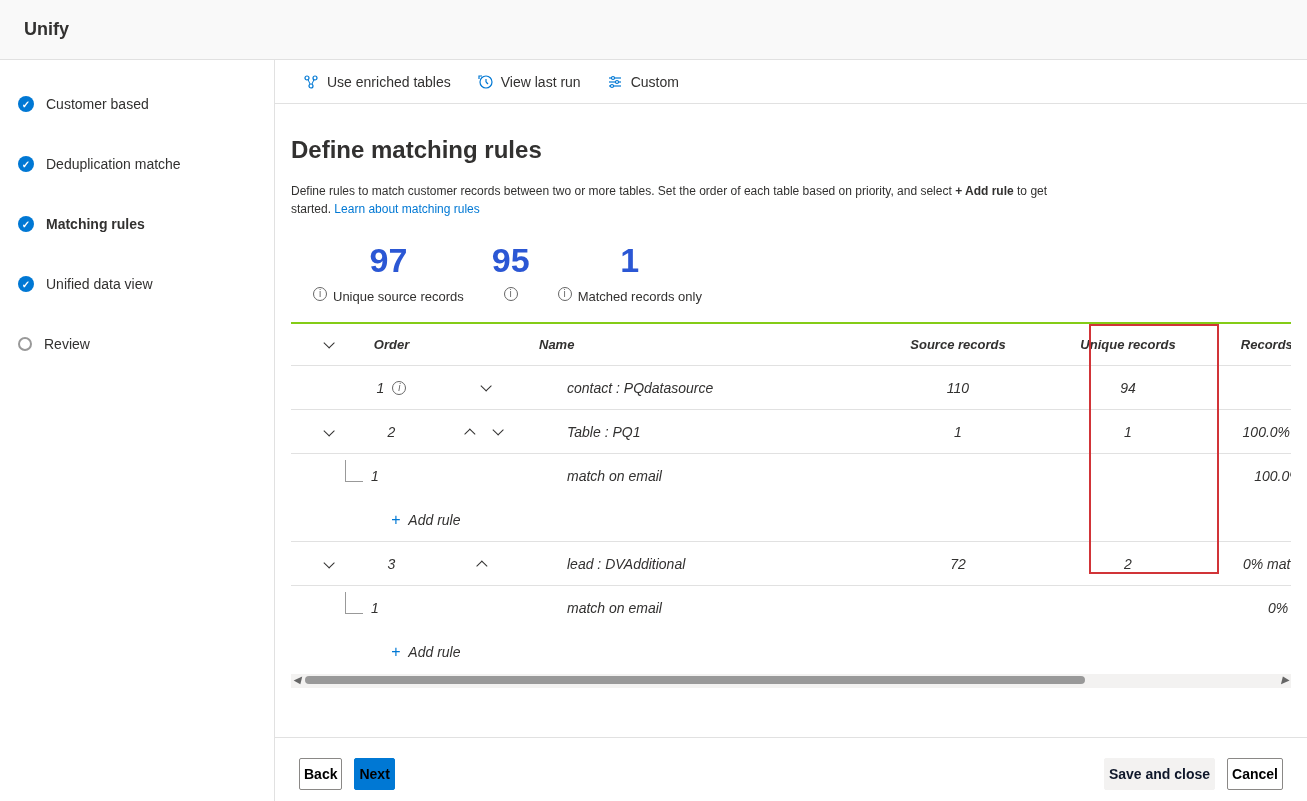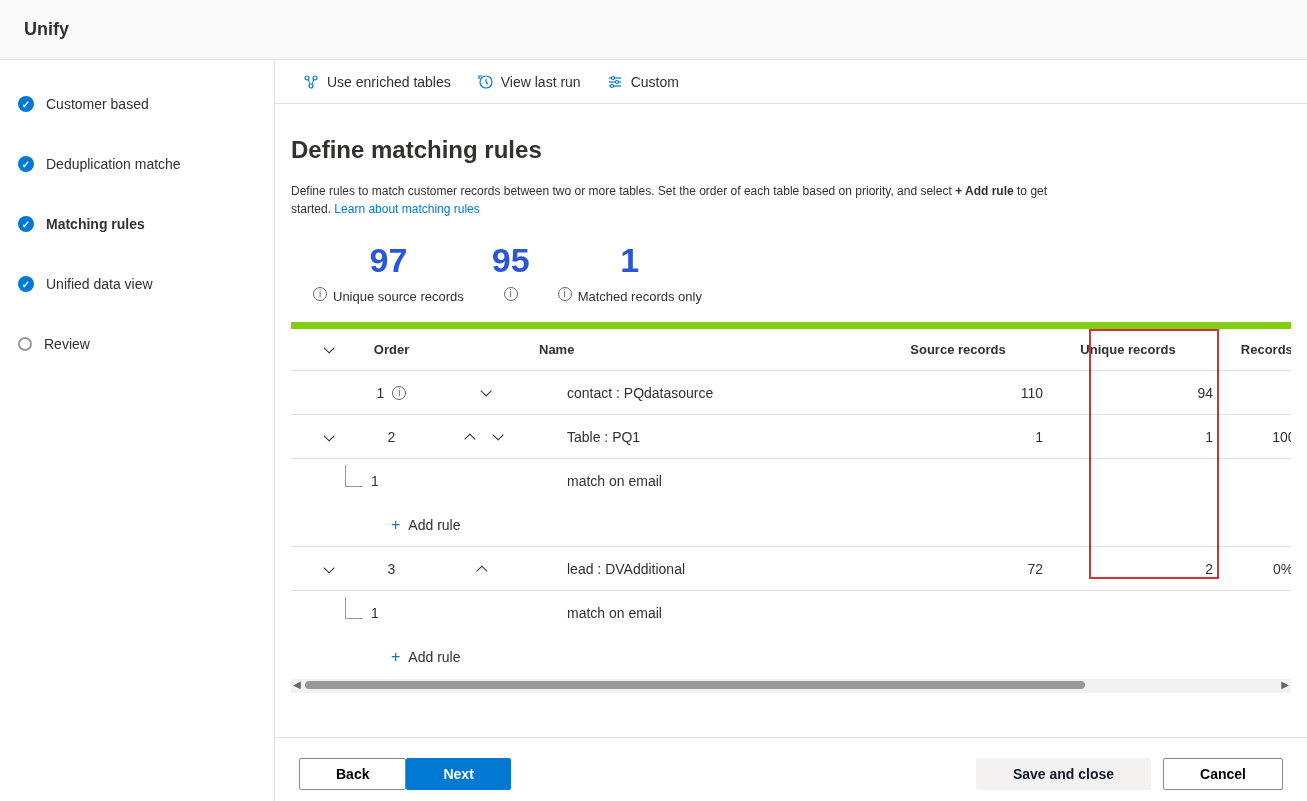--- a/index.html
+++ b/index.html
@@ -150,23 +150,24 @@
       color: #666;
       flex-shrink: 0;
     }
     .stat-label {
       font-size: 13px;
       text-align: center;
       max-width: 135px;
       line-height: 1.5;
     }
     .table-container {
-      border-top: 7px solid #84cc16;
+      border-top: 2px solid #84cc16;
       flex: 1;
       overflow-x: auto;
+      font-style: italic;
     }
     .data-table {
       min-width: 1060px;
     }
     .table-header-row {
       display: grid;
       grid-template-columns: 55px 75px 110px 1fr 170px 170px 130px;
       align-items: center;
       height: 42px;
       font-size: 13px;
@@ -190,21 +191,21 @@
       grid-template-columns: 55px 75px 110px 1fr 170px 170px 130px;
       align-items: center;
       height: 44px;
       font-size: 14px;
       padding: 0 8px;
     }
     .expand-cell { text-align: center; }
     .order-cell { text-align: center; display: flex; align-items: center; justify-content: center; gap: 8px;}
     .arrows-cell { display: flex; justify-content: center; gap: 16px; }
     .name-cell { padding-left: 28px; }
-    .num-cell { text-align: right; }
+    .num-cell { text-align: center; }
     .chev {
       width: 14px;
       height: 14px;
       display: inline-block;
       border-right: 1.5px solid #323130;
       border-bottom: 1.5px solid #323130;
       cursor: pointer;
     }
     .chev-down { transform: rotate(45deg) translateY(-3px); width: 8px; height: 8px; }
     .chev-up { transform: rotate(-135deg) translateY(-3px); width: 8px; height: 8px; }
@@ -236,35 +237,36 @@
     .footer-bar {
       height: 72px;
       border-top: 1px solid #e1e1e1;
       display: flex;
       align-items: center;
       padding: 0 24px;
       background: #fff;
     }
     .btn {
       height: 32px;
-      padding: 0 36px;
+      padding: 0 4px;
       border: 1px solid #8a8886;
       background: #fff;
       border-radius: 2px;
       font-size: 14px;
       font-weight: 600;
       cursor: pointer;
       display: inline-flex;
       align-items: center;
       justify-content: center;
     }
     .btn-primary {
       background: #0078d4;
-      color: #ffffff;
+      color: #000000;
       border-color: #0078d4;
+      margin-left: 12px;
     }
     .btn-disabled {
       background: #f3f2f1;
       color: #0f172a;
       border-color: #f3f2f1;
       cursor: default;
     }
     .footer-spacer { flex: 1; }
     .scrollbar-fake {
       height: 14px;

